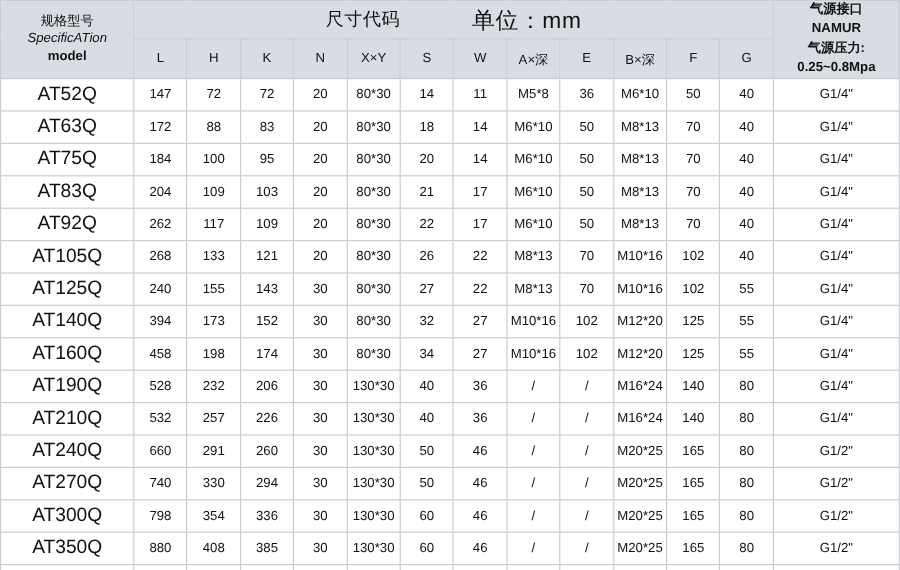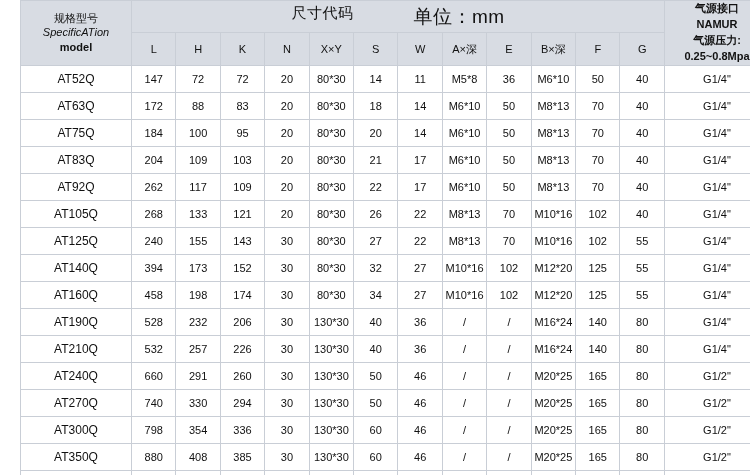--- a/index.html
+++ b/index.html
@@ -11,21 +11,20 @@
     width: 750px;
     height: 475px;
     font-family: "Liberation Sans", sans-serif;
     overflow: hidden;
   }
   .wrap {
     width: 750px;
     height: 475px;
     position: relative;
     box-sizing: border-box;
-    padding-left: 20px;
   }
   table.spec {
     border-collapse: collapse;
     width: 750px;
     table-layout: fixed;
   }
   table.spec td, table.spec th {
     border: 1px solid #c9ced6;
     text-align: center;
     vertical-align: middle;
@@ -64,31 +63,32 @@
     line-height: 1.45;
     padding: 4px 3px;
   }
   .air-cell span { display: block; font-weight: bold; }
   .row-body td {
     height: 26px;
     font-size: 11.5px;
     background: #ffffff;
   }
   .row-body td.model {
-    font-size: 12px;
+    font-size: 16px;
     margin-left: 11px;
   }
   .dim-title {
     font-size: 15px;
   }
   .unit-title {
     font-size: 19px;
   }
   .dimhead {
     display: flex;
+    align-items: center;
     justify-content: center;
     gap: 60px;
   }
 </style>
 </head>
 <body>
 
 <div class="wrap">
 
   <table class="spec">

